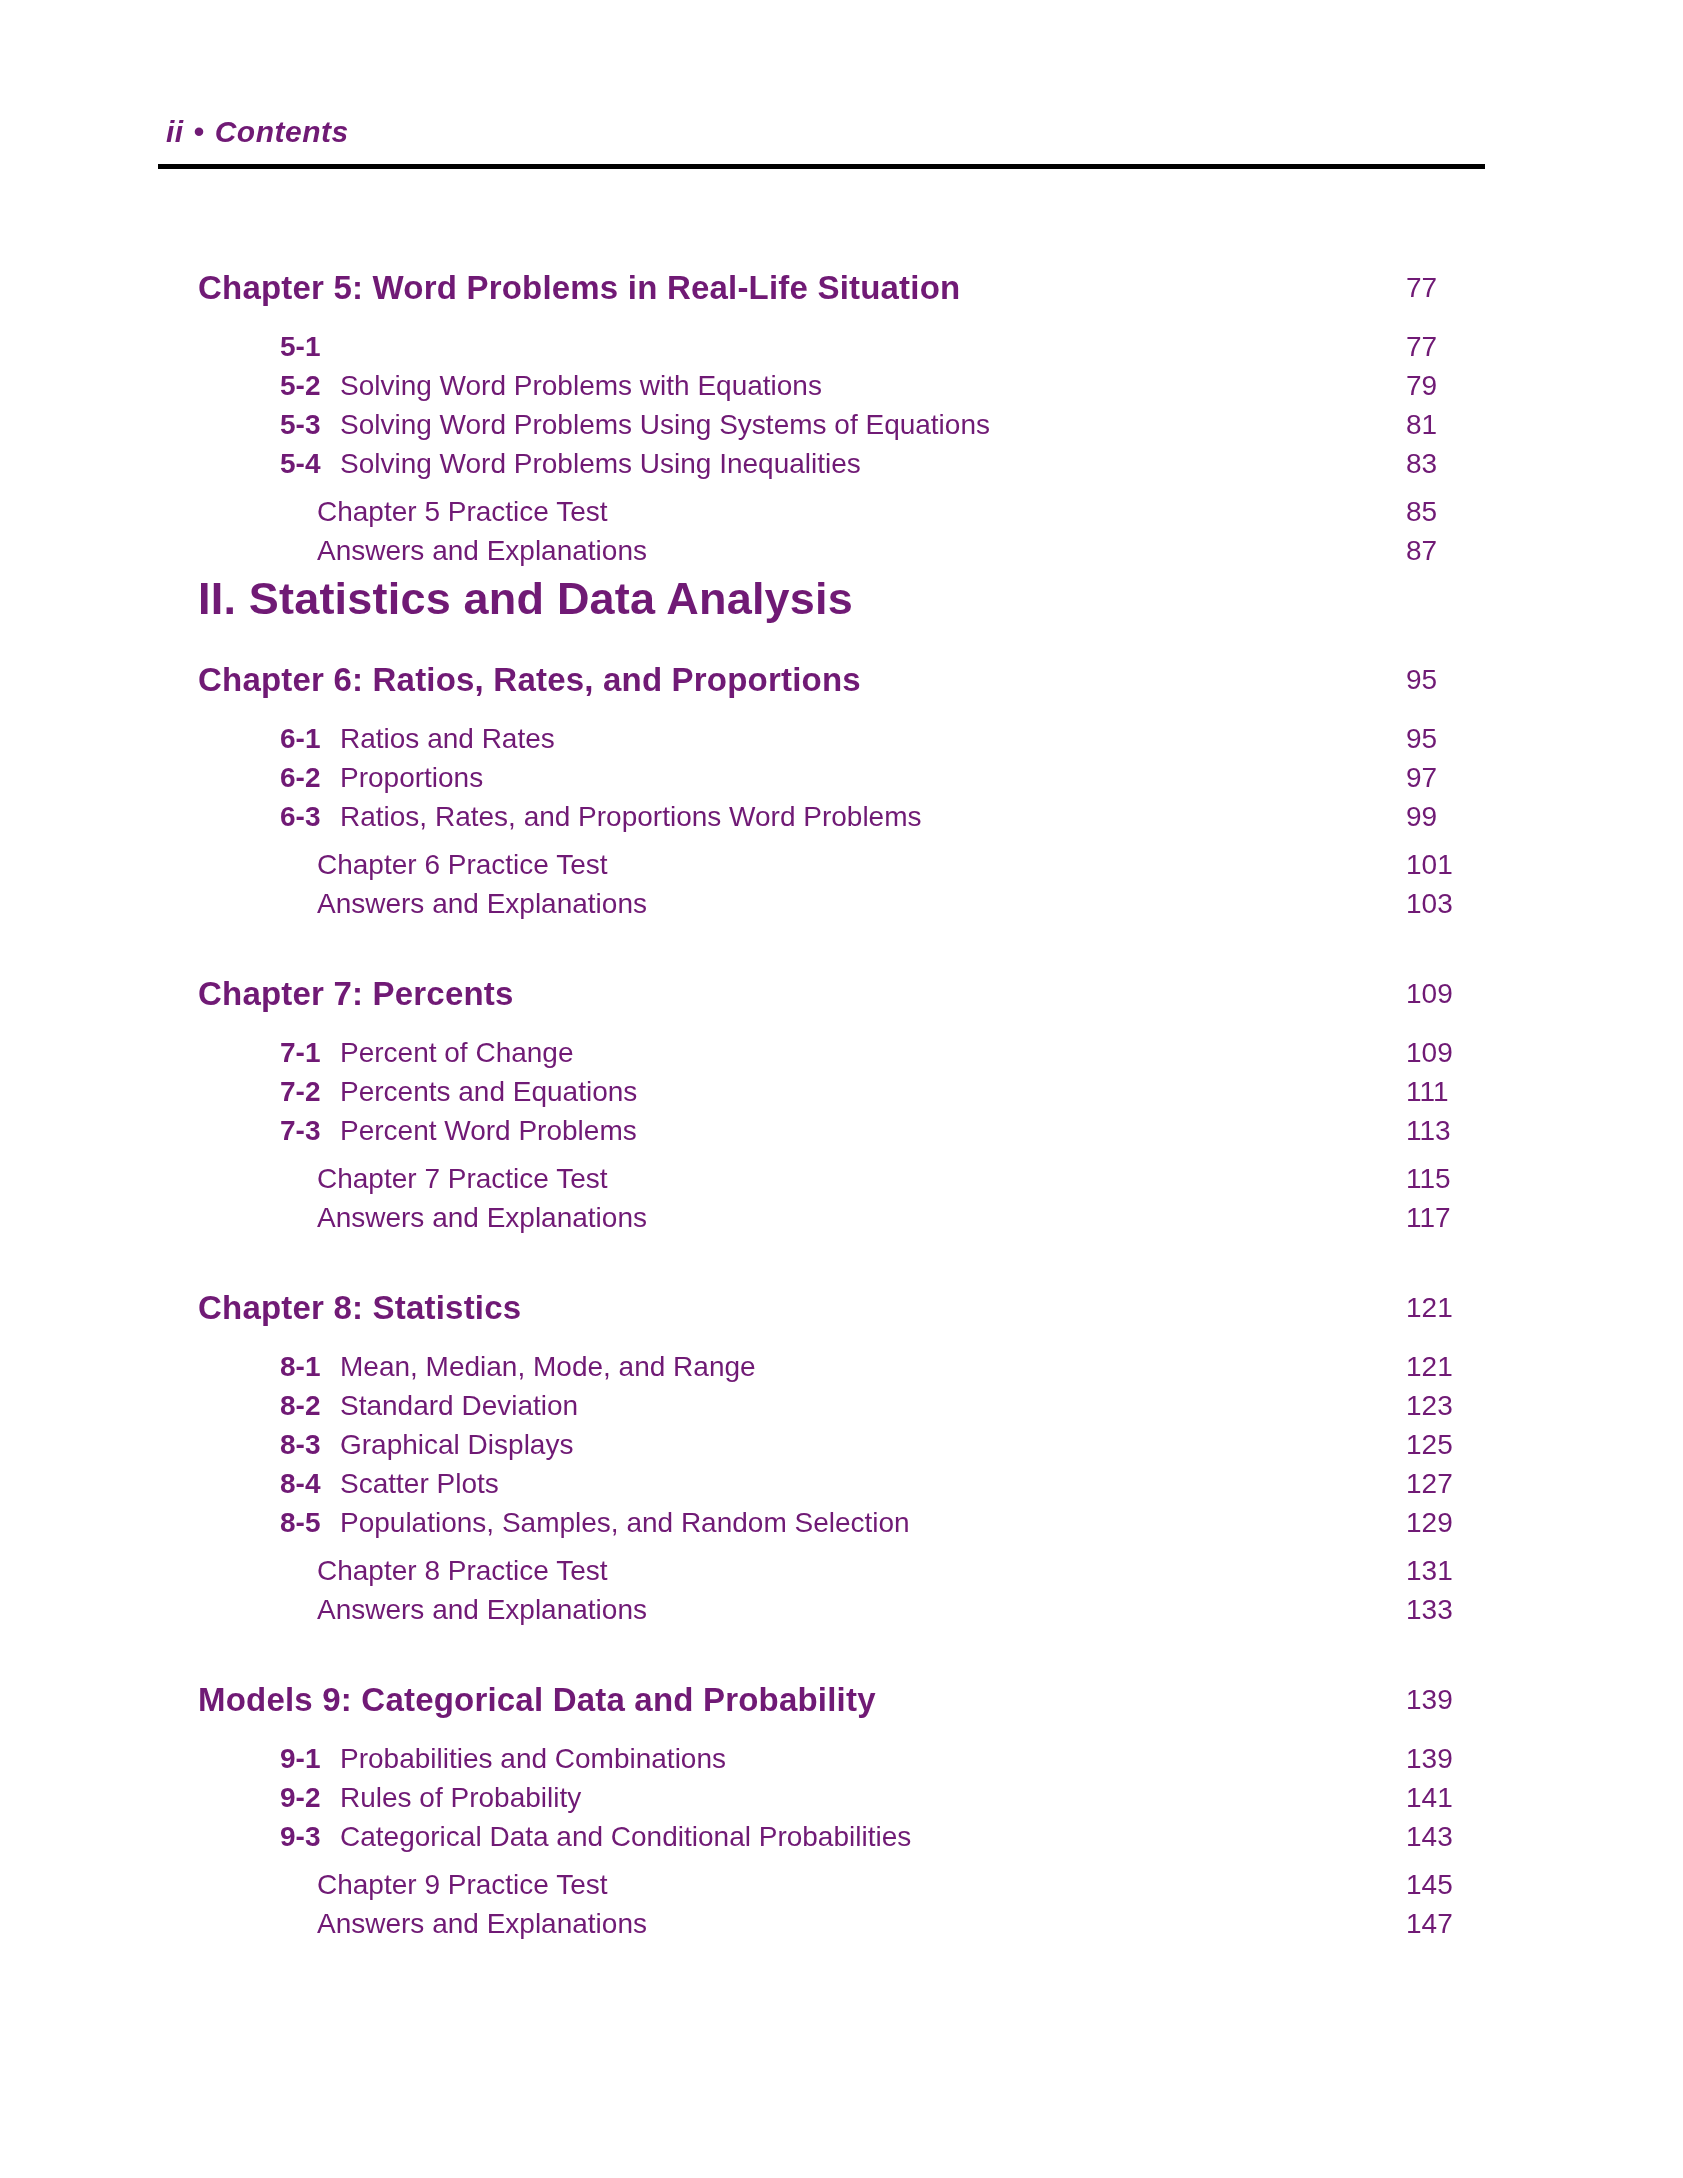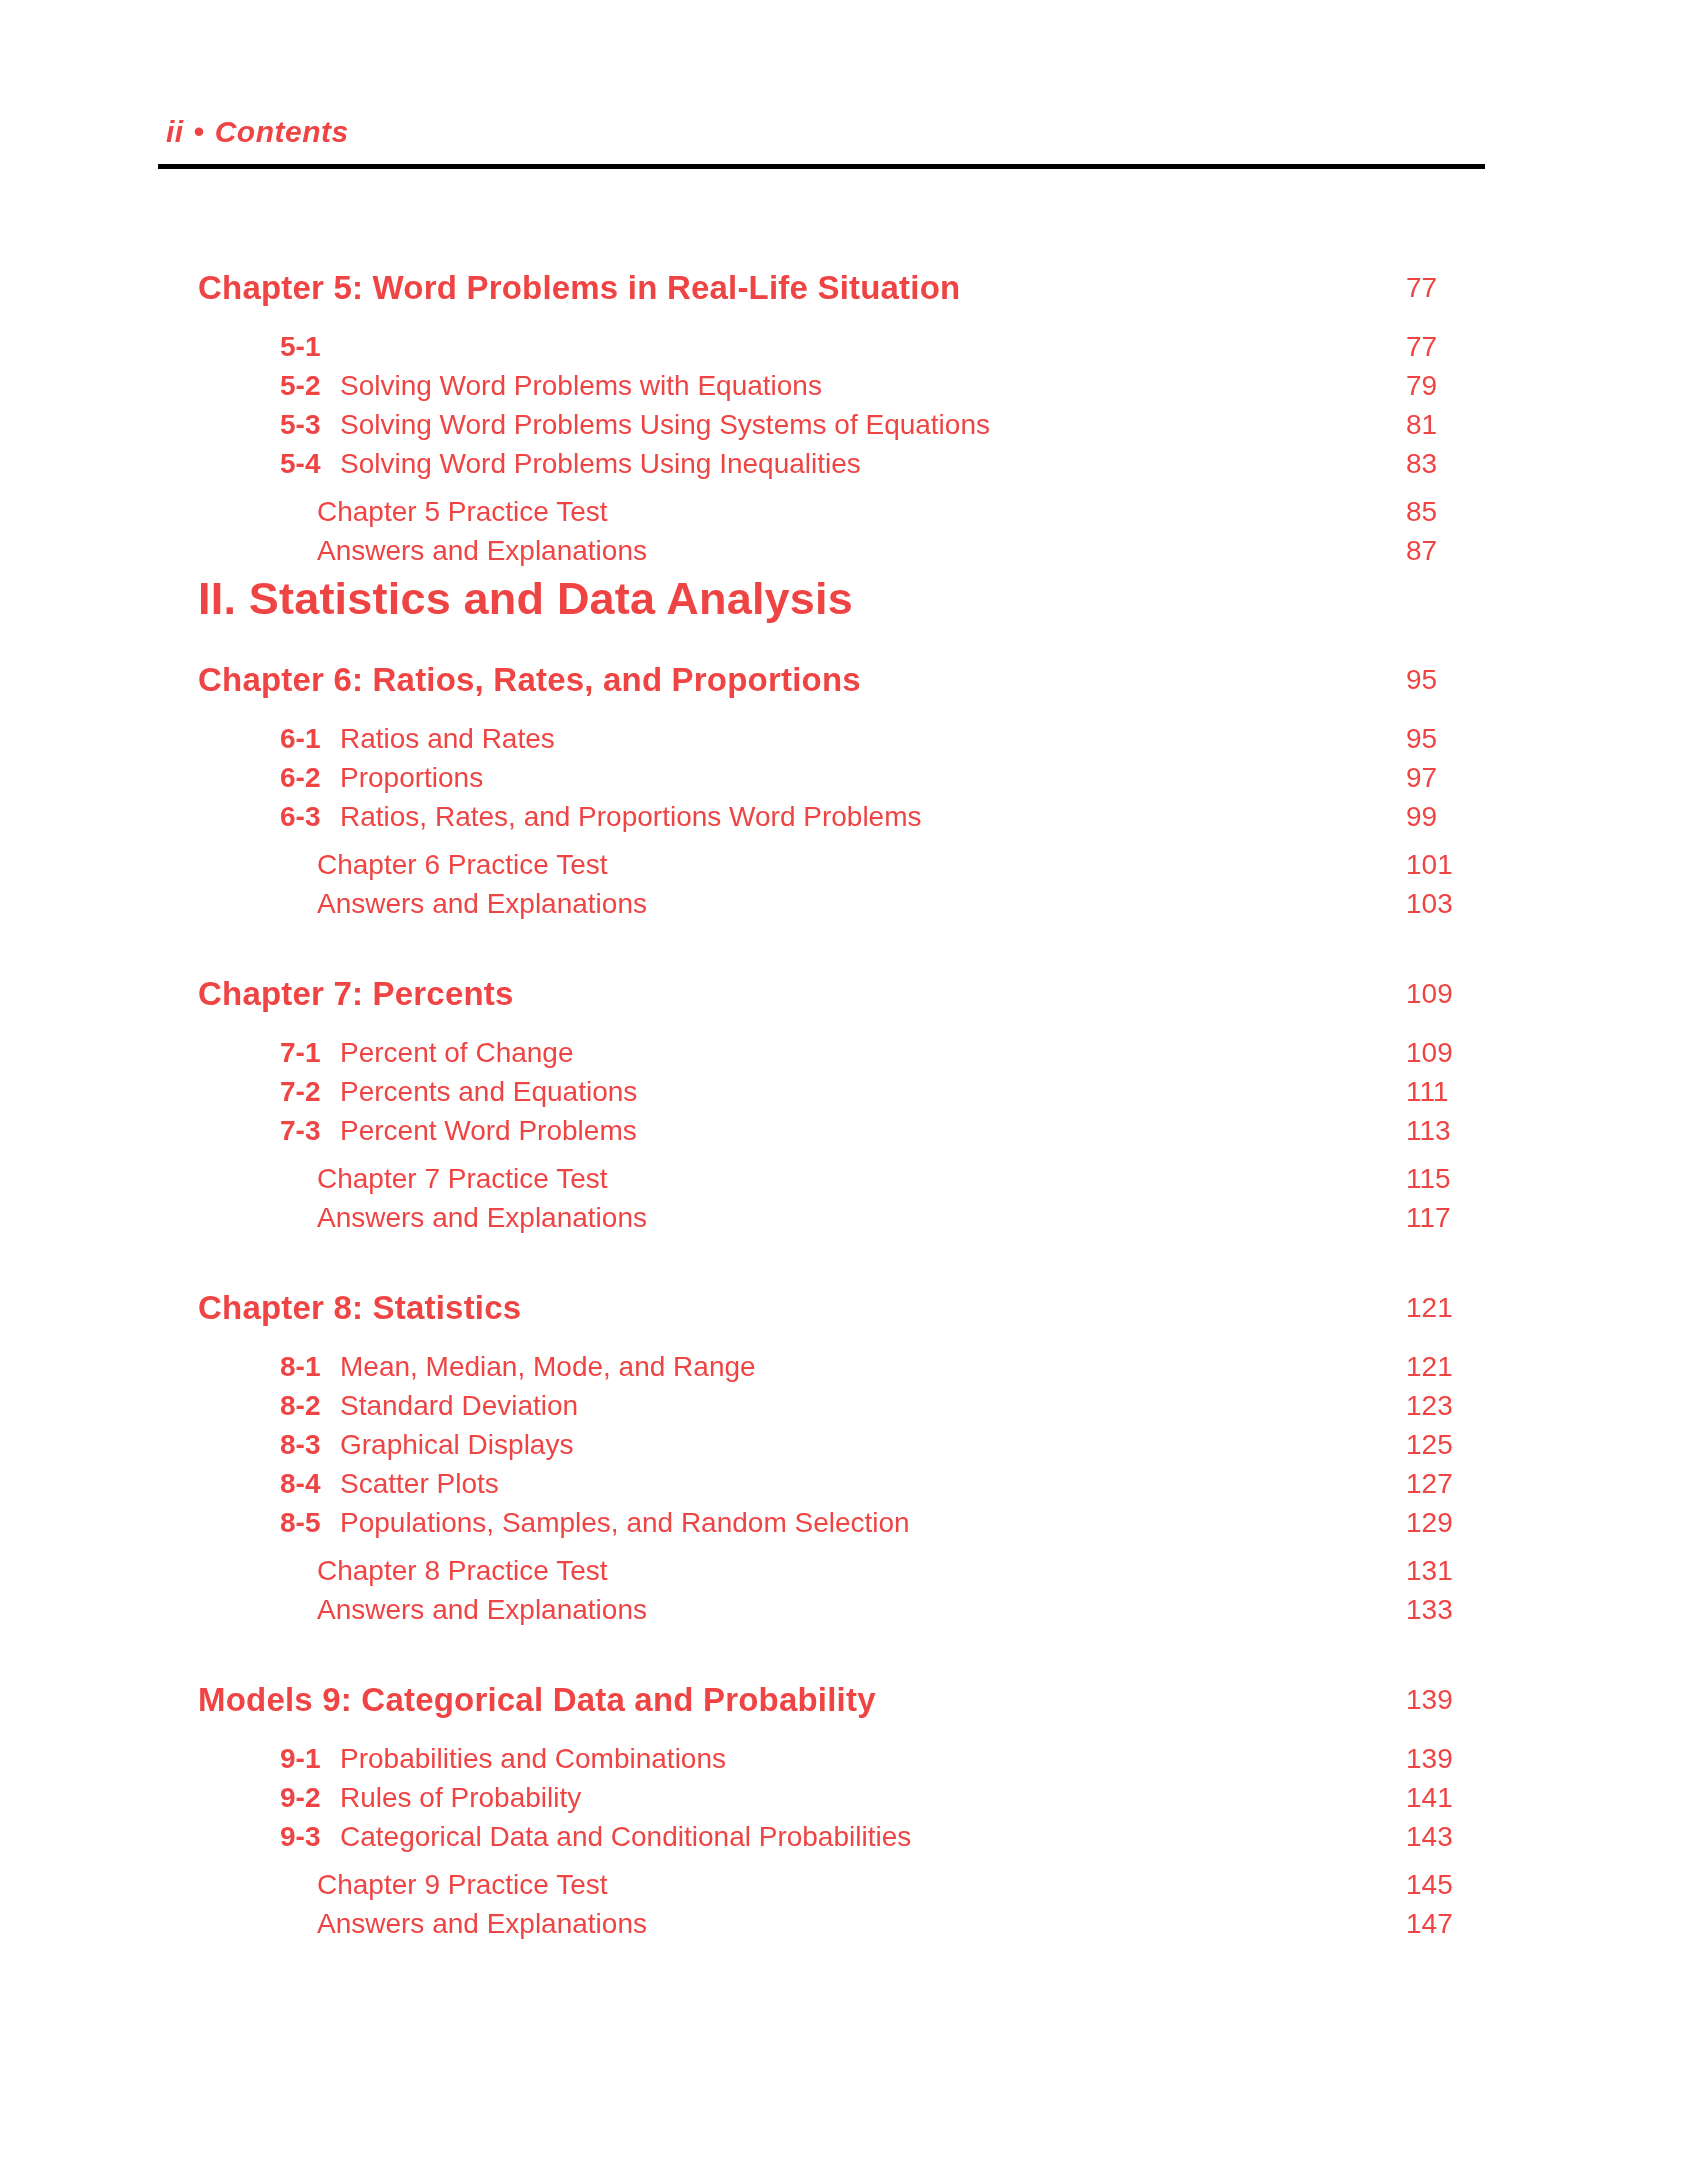--- a/index.html
+++ b/index.html
@@ -2,21 +2,21 @@
 <html><head>
 <meta charset="utf-8">
 <style>
   html, body { margin: 0; padding: 0; background: #e8e8e8; }
   .page {
     position: relative;
     width: 1683px;
     height: 2178px;
     margin: 0 auto;
     background: #ffffff;
-    color: #ef4444;
+    color: #701a75;
     font-family: "Liberation Sans", sans-serif;
     overflow: hidden;
   }
 
   
   .folio-line {
     position: absolute;
     top: 115px;
     left: 166px;
     font-size: 30px;

